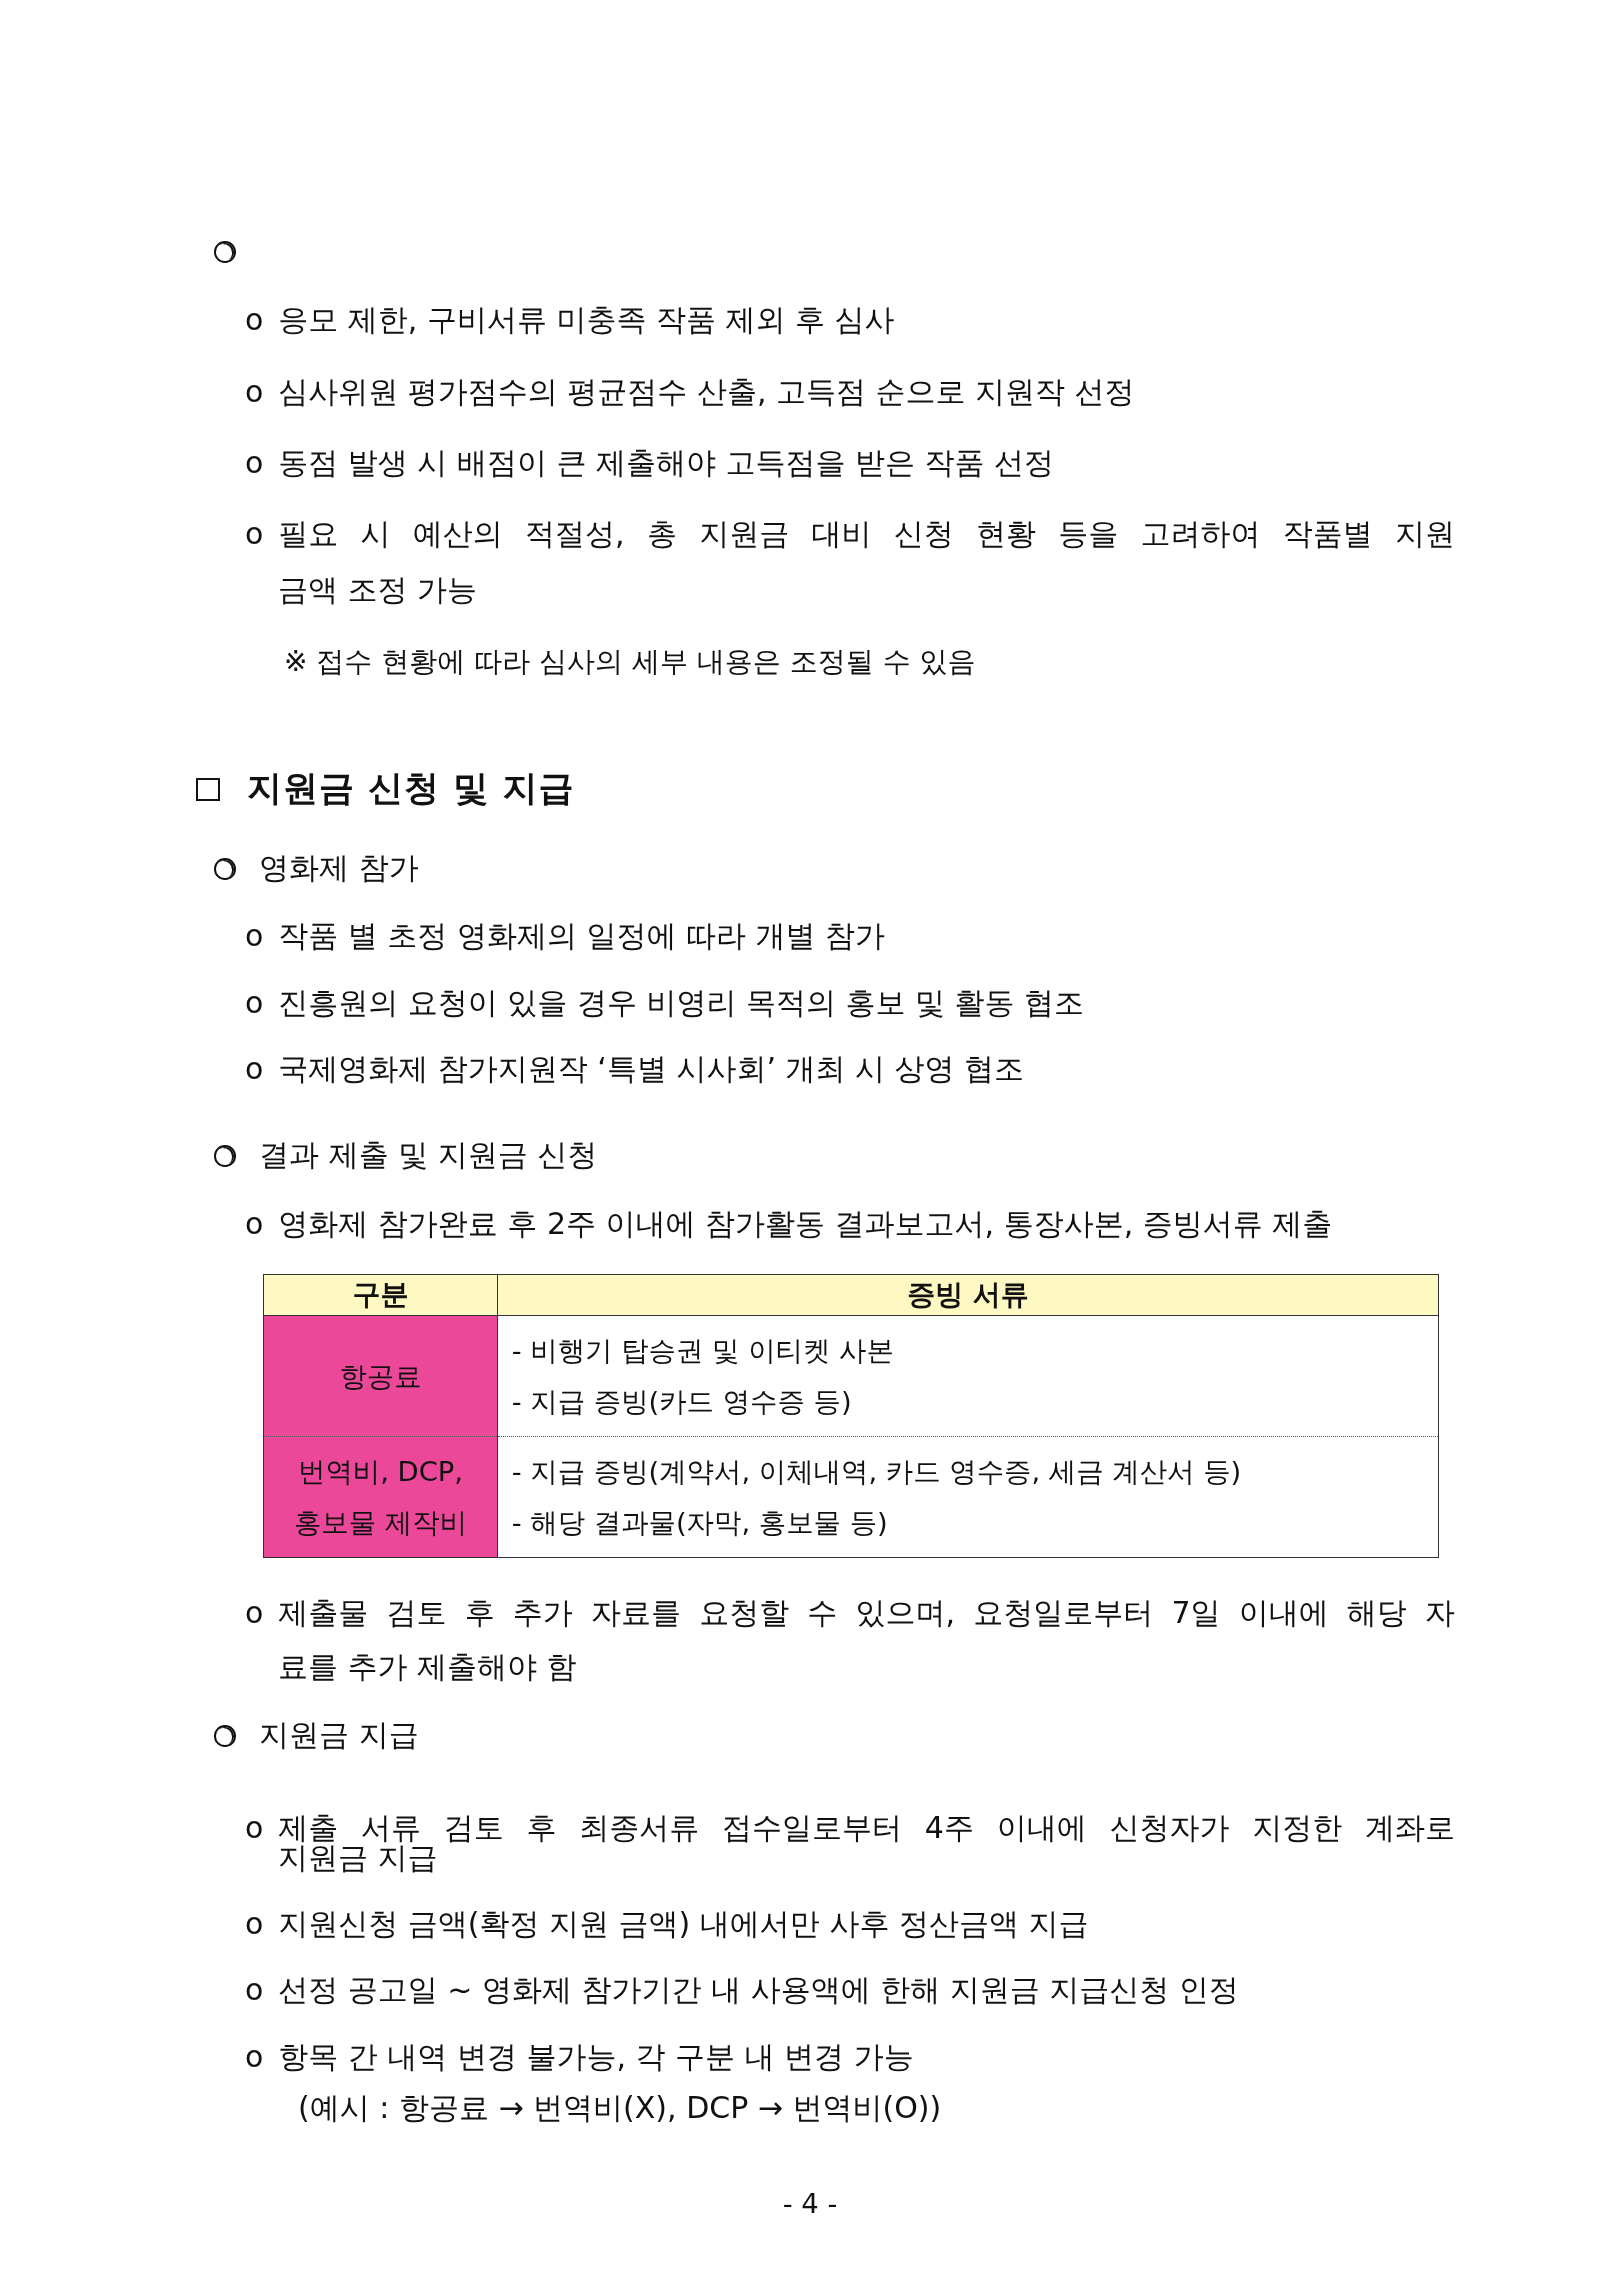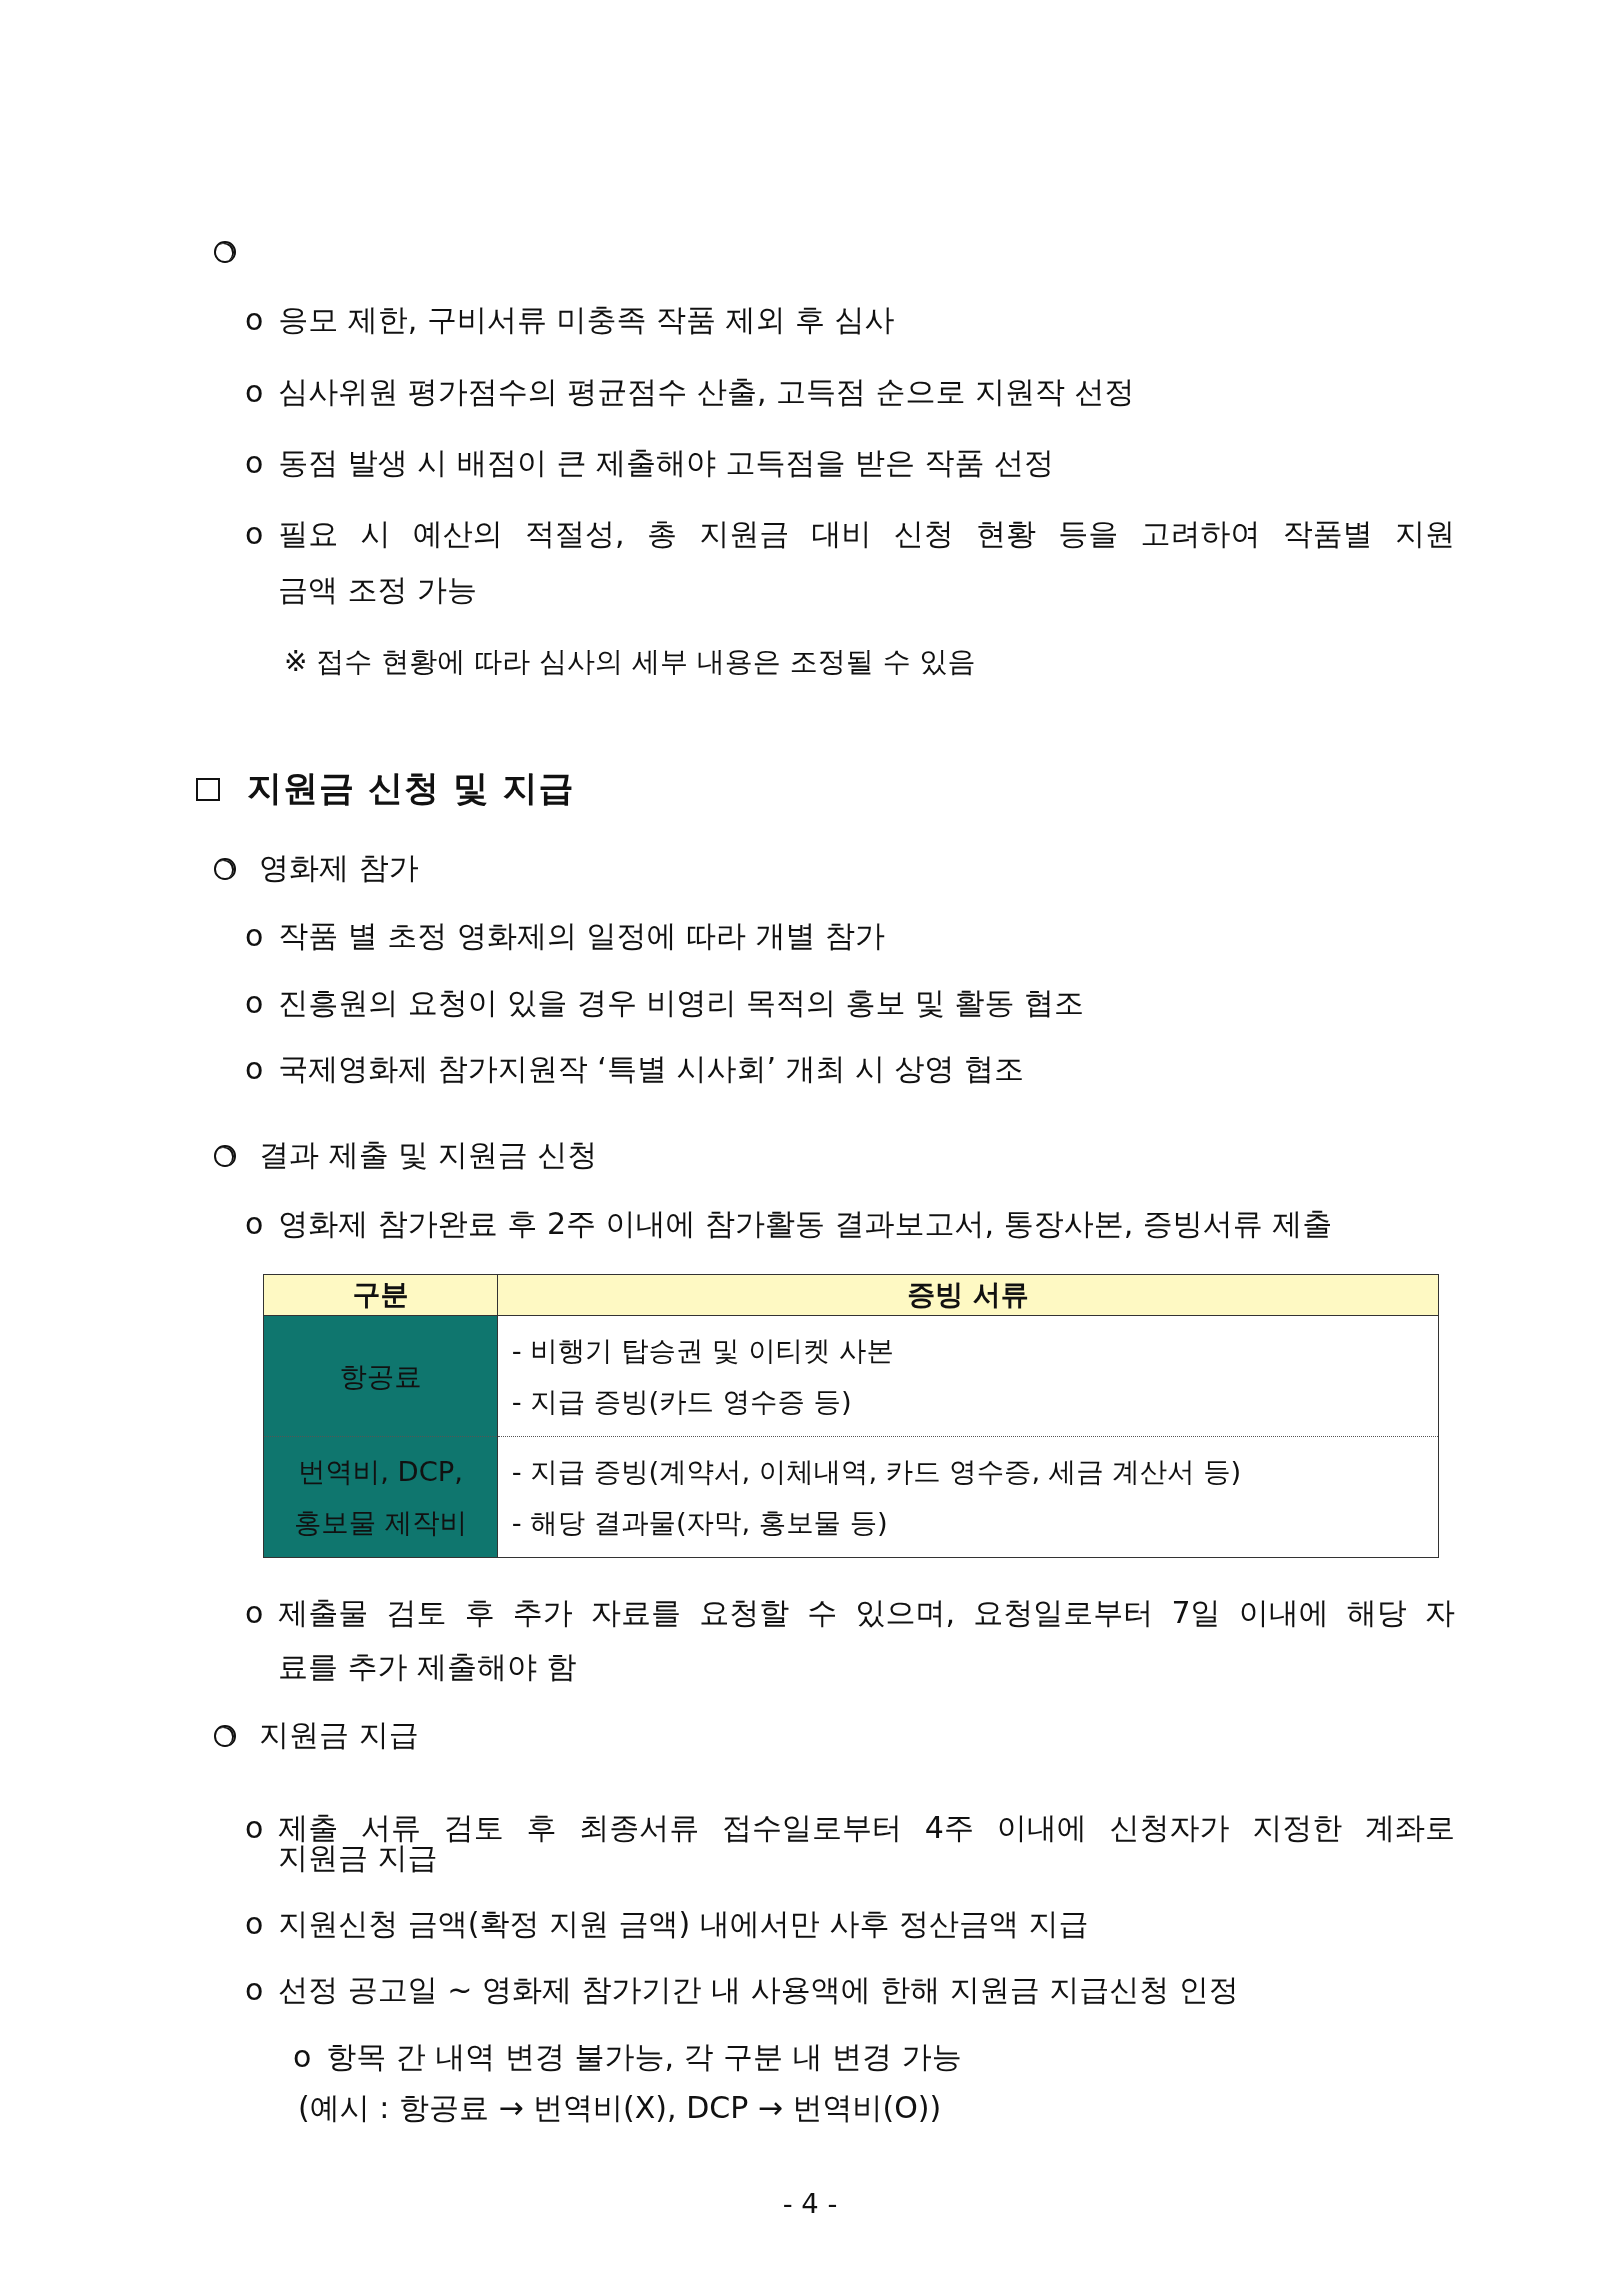--- a/index.html
+++ b/index.html
@@ -12,21 +12,21 @@
                    box-shadow:-2px 1px 0 #111 inset; }
   .o-bullet { display:inline-block; width:25.5px; margin-right:7.8px; }
   .heading { position:absolute; font-size:35px; font-weight:bold; line-height:47px; white-space:nowrap; letter-spacing:1px; }
   .sq { display:inline-block; width:23.5px; height:23.5px; border:2.9px solid #111; box-sizing:border-box;
         margin-right:27.4px; vertical-align:-1px; }
   table.evid { position:absolute; left:263px; top:1274px; width:1176px; border-collapse:collapse;
                font-size:27.4px; }
   table.evid th { background:#fef9c3; height:36px; font-weight:bold; border:1.5px solid #333;
                   border-bottom:1.5px solid #333; font-size:28px; }
   table.evid td { border-left:1.5px solid #333; border-right:1.5px solid #333; vertical-align:middle; }
-  table.evid td.cat { background:#0f766e; width:231px; text-align:center; line-height:51px; }
+  table.evid td.cat { background:#ec4899; width:231px; text-align:center; line-height:51px; }
   table.evid td.docs { padding-left:13.7px; line-height:51px; }
   table.evid tr.r1 td { height:118px; border-bottom:1.5px dotted #555; }
   table.evid tr.r2 td { height:118px; border-bottom:1.5px solid #333; }
   .pagenum { position:absolute; left:0; width:1620px; top:2188px; text-align:center; font-size:27.4px; }
 </style>
 </head>
 <body>
 
 <div class="line" style="left:214px; top:231px;">
   <span class="circle-bullet"></span>
@@ -109,19 +109,19 @@
 <div class="line just" style="left:245px; top:1784px; width:1210px;margin-top:24px;">
   <span class="o-bullet">o</span><span>제출 서류 검토 후 최종서류 접수일로부터 4주 이내에 신청자가 지정한 계좌로</span>
 </div>
 <div class="line" style="left:278px; top:1838px;">지원금 지급</div>
 <div class="line" style="left:245px; top:1904px;">
   <span class="o-bullet">o</span><span>지원신청 금액(확정 지원 금액) 내에서만 사후 정산금액 지급</span>
 </div>
 <div class="line" style="left:245px; top:1970px;">
   <span class="o-bullet">o</span><span>선정 공고일 ~ 영화제 참가기간 내 사용액에 한해 지원금 지급신청 인정</span>
 </div>
-<div class="line" style="left:245px; top:2037px;margin-left:48px;">
+<div class="line" style="left:245px; top:2037px;">
   <span class="o-bullet">o</span><span>항목 간 내역 변경 불가능, 각 구분 내 변경 가능</span>
 </div>
 <div class="line" style="left:278px; top:2088px;margin-left:20px;">(예시 : 항공료 → 번역비(X), DCP → 번역비(O))</div>
 
 <div class="pagenum">- 4 -</div>
 
 
 </body></html>

